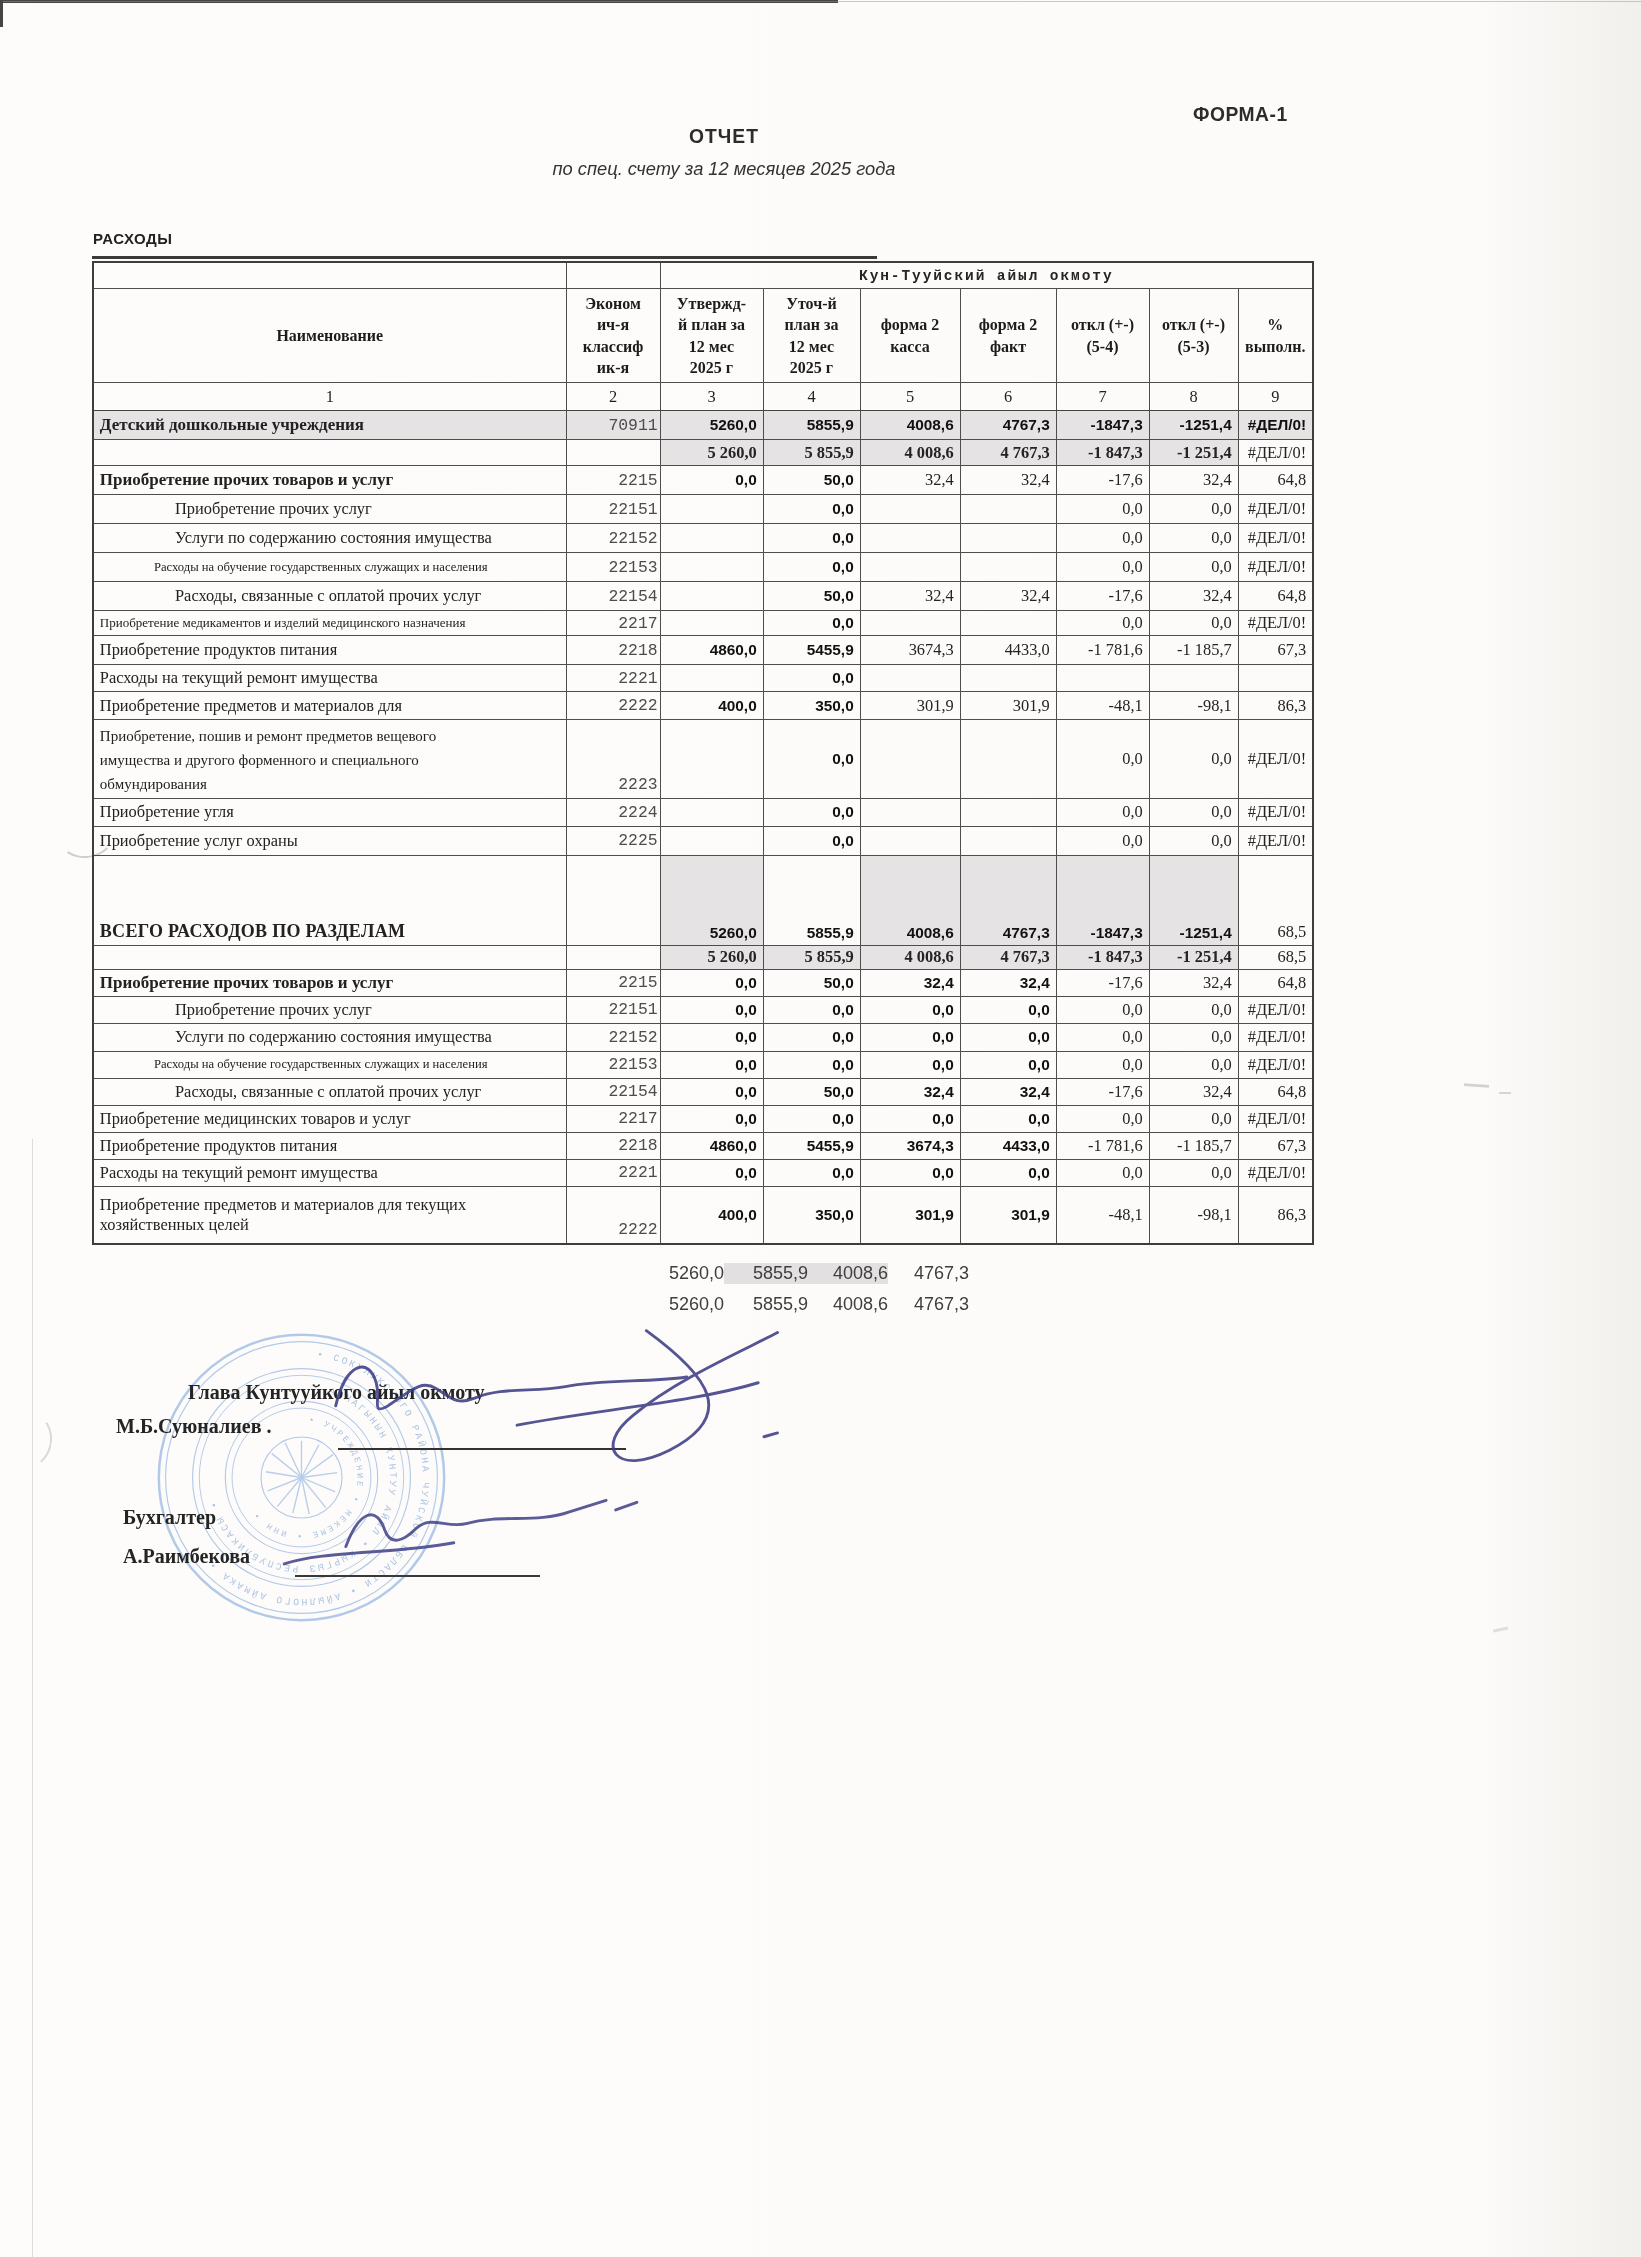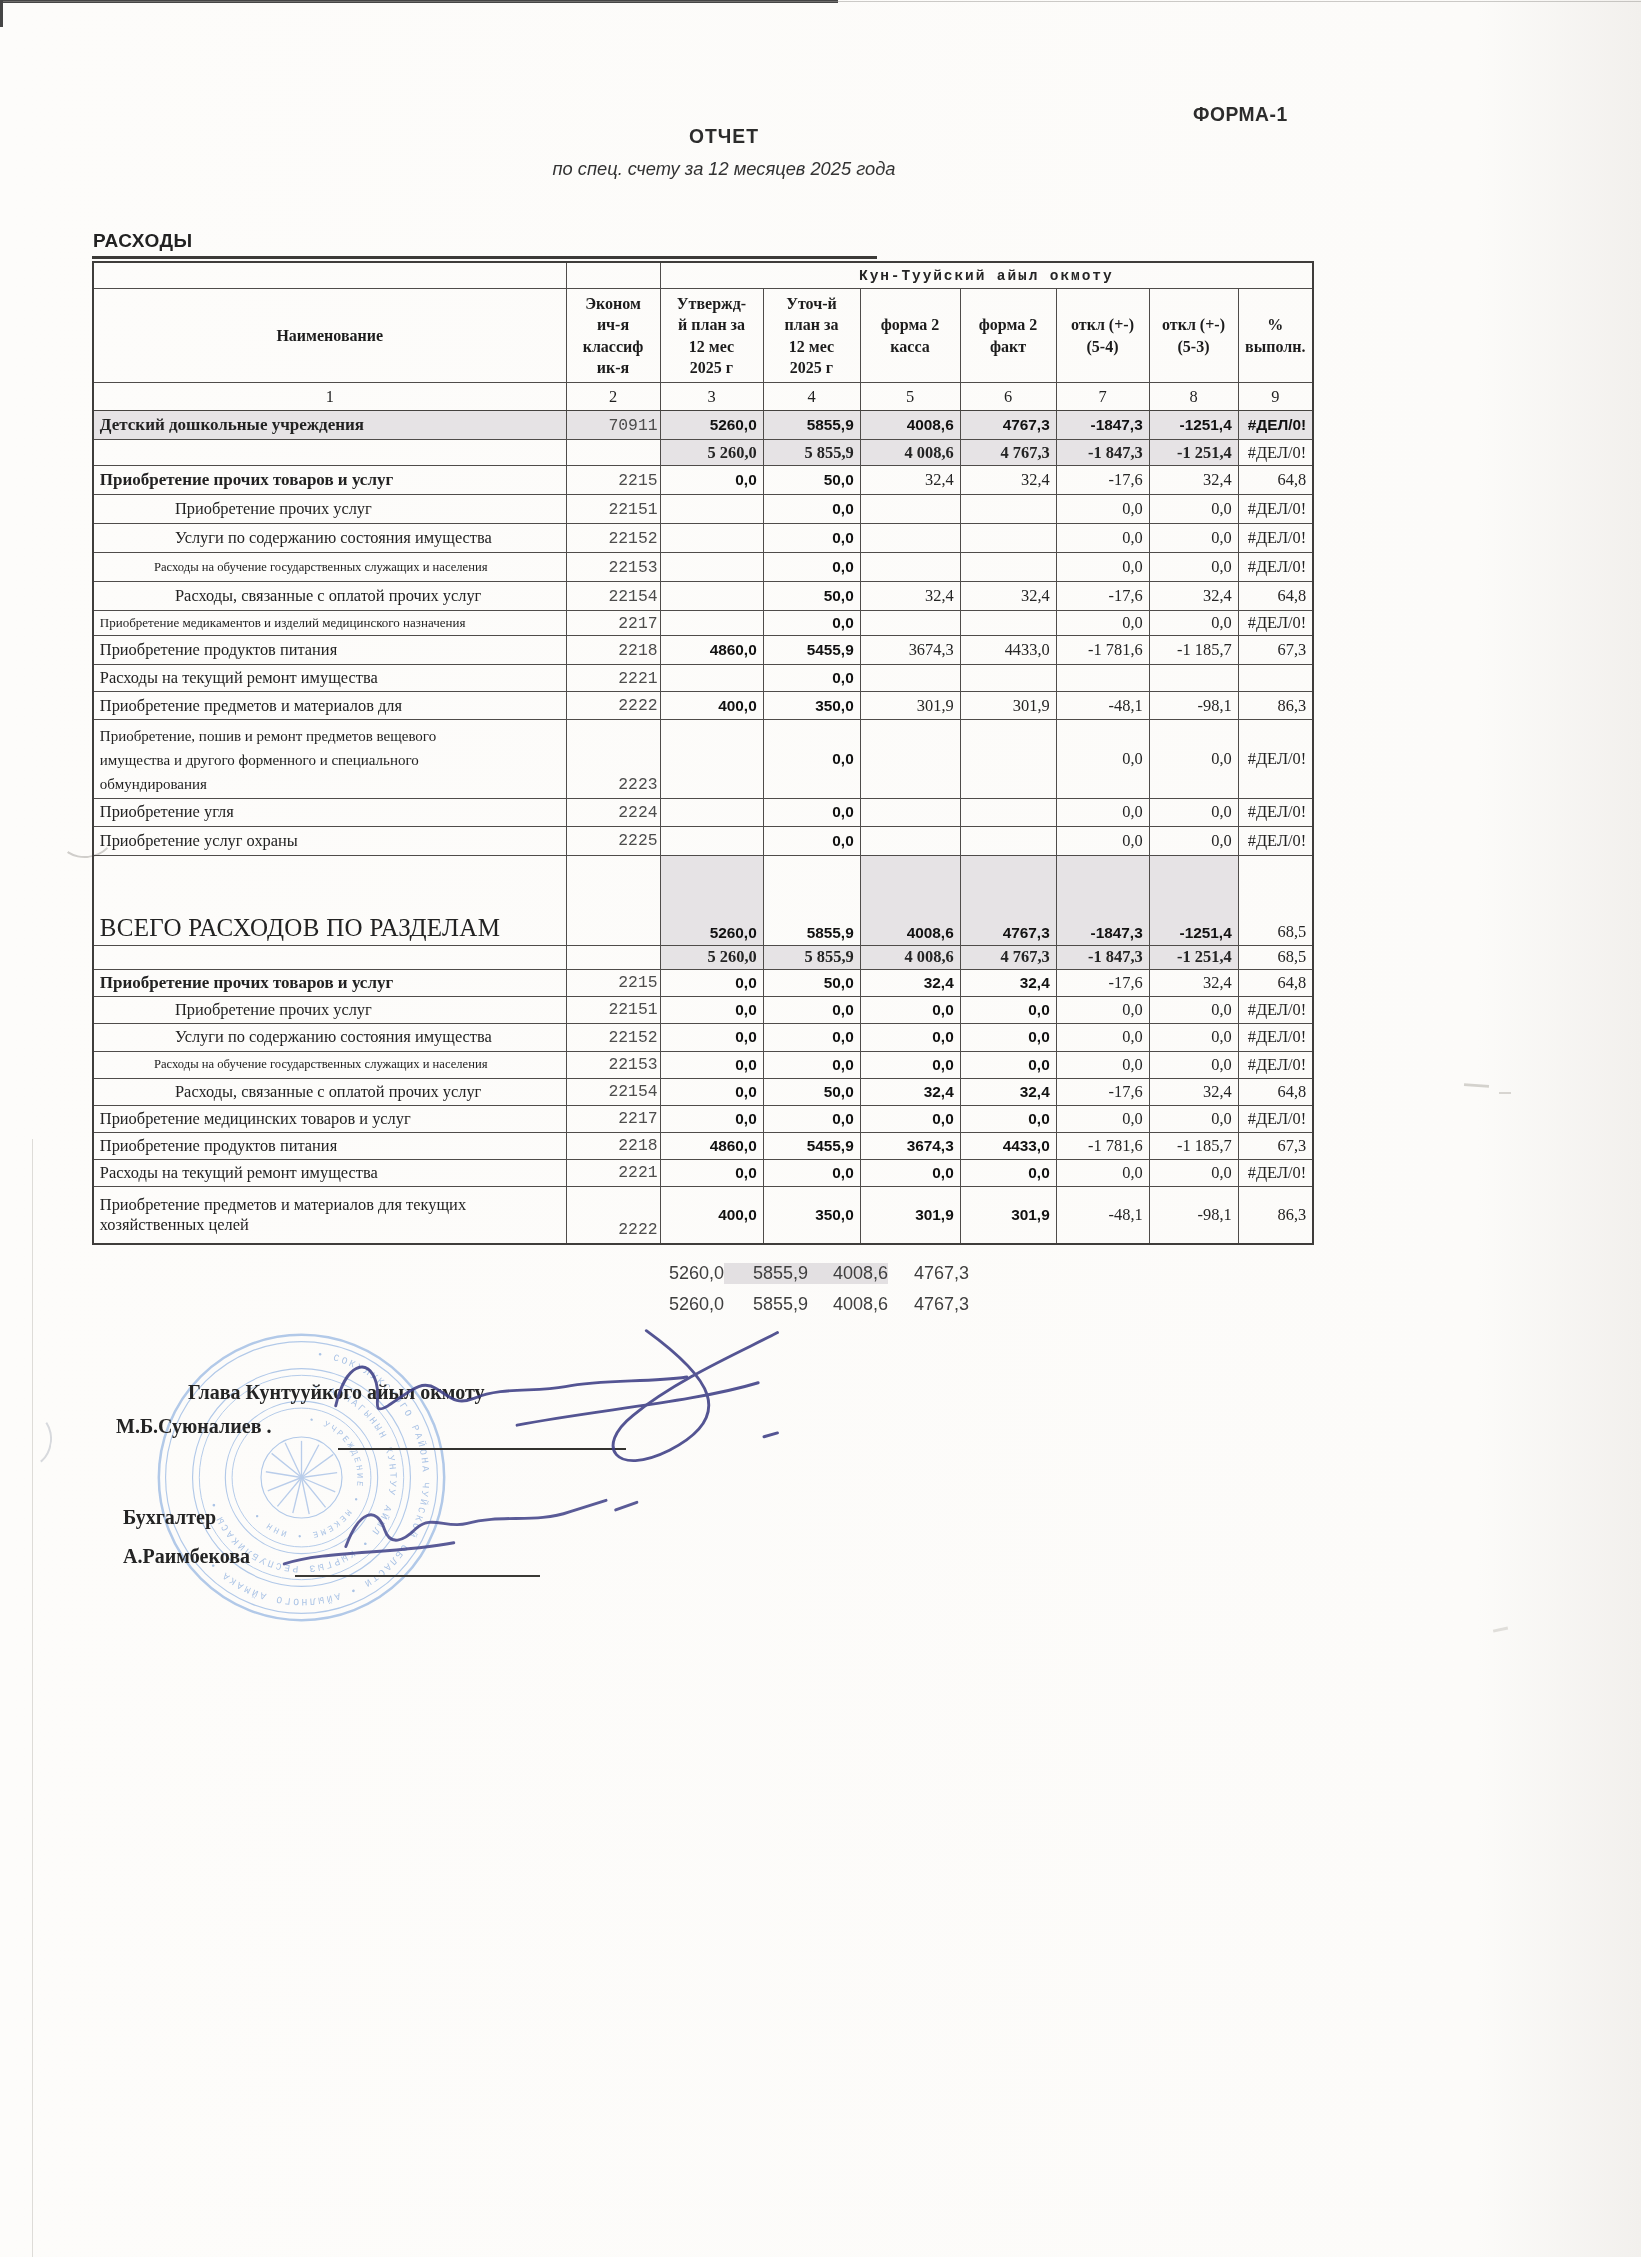--- a/index.html
+++ b/index.html
@@ -21,21 +21,21 @@
   .smudge-c{position:absolute;left:1493px;top:1628px;width:15.4px;height:2.9px;background:#cfccc7;transform:rotate(-12deg);opacity:.6;}
 
   
   .form-label{position:absolute;left:1193px;top:104px;font-family:"Liberation Sans",sans-serif;
     font-weight:700;font-size:19.3px;color:#2c2c2c;letter-spacing:0.5px;}
   .doc-title{position:absolute;left:386px;top:126px;width:676px;text-align:center;
     font-family:"Liberation Sans",sans-serif;font-weight:700;font-size:19.3px;color:#2c2c2c;letter-spacing:1px;}
   .doc-subtitle{position:absolute;left:309px;top:158px;width:830px;text-align:center;
     font-family:"Liberation Sans",sans-serif;font-style:italic;font-size:18.3px;color:#333;}
   .section-label{position:absolute;left:93px;top:230px;font-family:"Liberation Sans",sans-serif;
-    font-weight:700;font-size:19px;color:#222;letter-spacing:0.5px;text-align:center;}
+    font-weight:700;font-size:15px;color:#222;letter-spacing:0.5px;text-align:center;}
   .section-underline{position:absolute;left:92px;top:256px;width:785px;height:2.9px;background:#3c3a38;}
 
   
   .tbl-wrap{position:absolute;left:92px;top:261px;width:1219px;}
   table.tbl{border-collapse:collapse;table-layout:fixed;width:1219px;
     border:2.4px solid #3f3d3b;font-size:16.4px;}
   table.tbl td,table.tbl th{border:1.2px solid #4f4c4a;overflow:hidden;}
   .band-cell{height:23px;font-family:"Liberation Mono",monospace;font-weight:700;
     font-size:14.5px;letter-spacing:1.9px;text-align:center;color:#252525;}
   th.hdr{font-weight:700;font-size:16px;line-height:1.32;text-align:center;
@@ -47,21 +47,21 @@
     text-align:right;padding:1px 1.9px 1px 5.8px;vertical-align:middle;}
   td.cell-num{text-align:right;padding:1px 5.8px 1px 1.9px;vertical-align:middle;font-size:16.4px;color:#242424;}
   .bsans{font-family:"Liberation Sans",sans-serif;font-weight:700;font-size:15.4px !important;color:#111 !important;}
   .bserif{font-weight:700;}
   .shade{background:#e6e3e5;}
   .ns-b{font-weight:700;font-size:17px;}
   .ns-i{padding-left:81px !important;}
   .ns-is{padding-left:60px !important;font-size:12.6px;}
   .ns-s{font-size:13px;}
   .ns-w{font-size:15px;line-height:1.6;vertical-align:top;padding:3.9px 116px 1.9px 5.8px !important;}
-  .ns-T{font-weight:400;font-size:25px;letter-spacing:0.3px;}
+  .ns-T{font-weight:700;font-size:18px;letter-spacing:0.3px;}
   tr.row-tall td{vertical-align:bottom;padding-bottom:2.9px;}
   td.vbottom{vertical-align:bottom;padding-bottom:3.9px;}
 
   
   .footer-line{position:absolute;display:flex;font-family:"Liberation Sans",sans-serif;
     font-size:18px;color:#3e3e3e;}
   .footer-line .fnum{display:inline-block;text-align:right;}
   .footer-line .w1{width:106px;} .footer-line .w2{width:84px;}
   .footer-line .w3{width:80px;} .footer-line .w4{width:81px;}
   .fnum.hl{background:#e3e0e2;}

